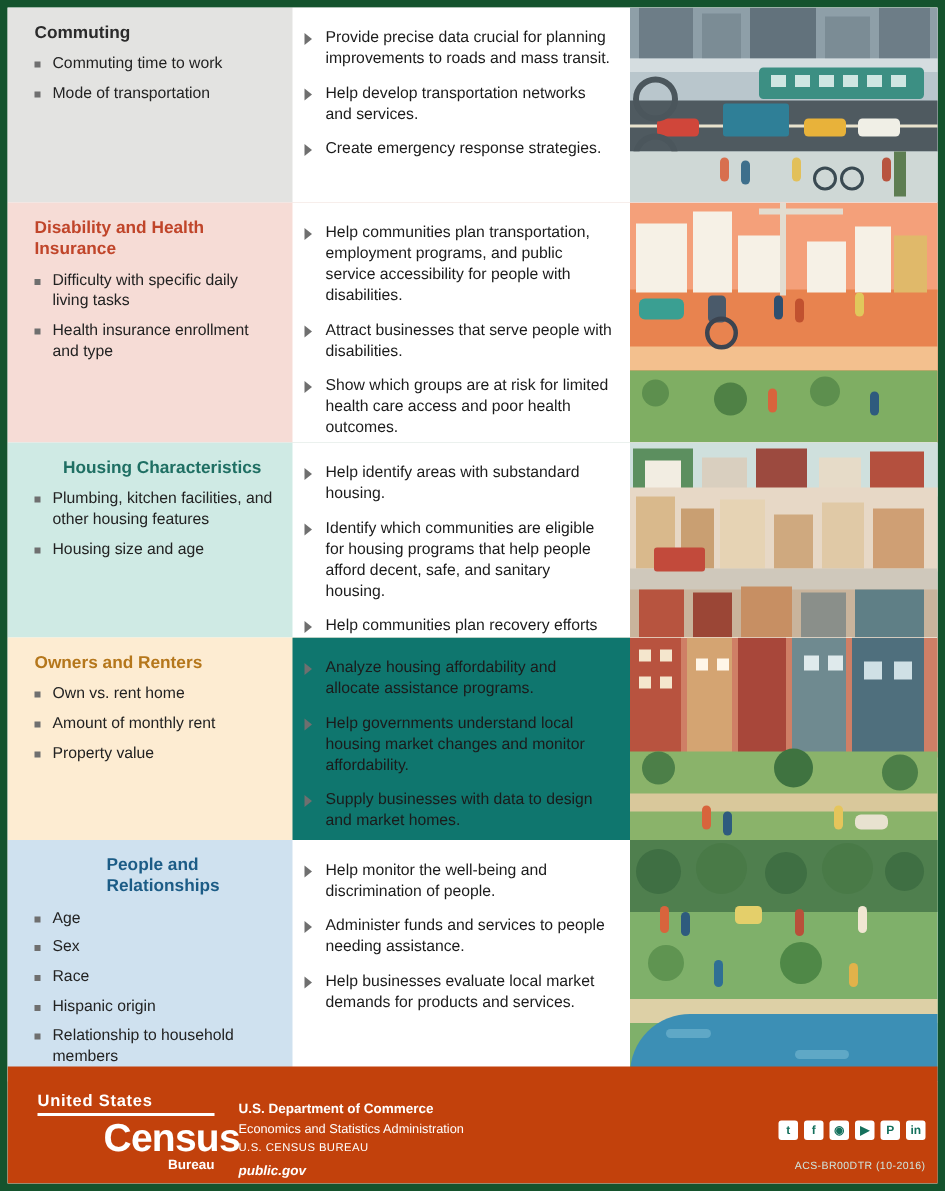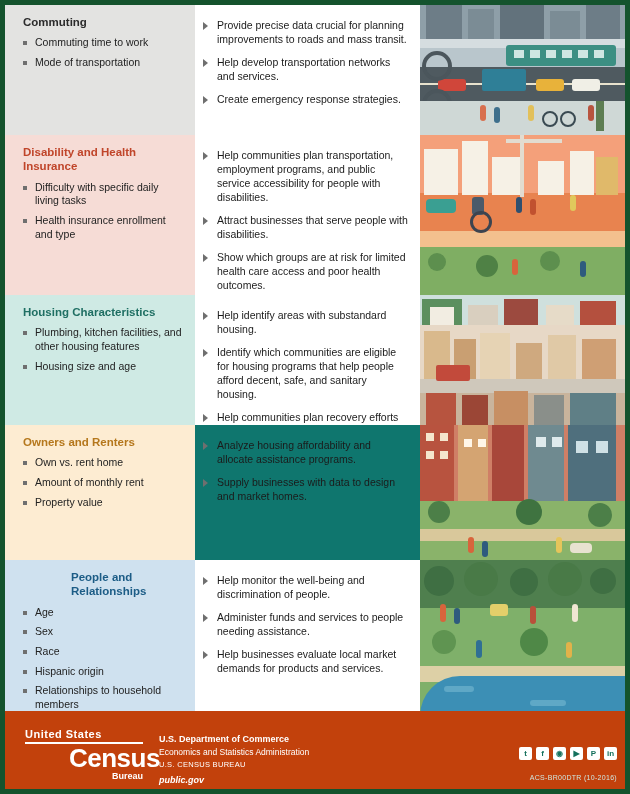--- a/index.html
+++ b/index.html
@@ -111,21 +111,21 @@
   .s-disability .col-mid { background: #ffffff; }
   .s-housing { background: #cfeae4; height: 130px; }
   .s-housing .col-mid { background: #ffffff; }
   .s-owners { background: #fdecd2; height: 135px; }
   .s-owners .col-mid { background: #0f766e; }
   .s-people { background: #cfe1ef; height: 161px; }
   .s-people .col-mid { background: #ffffff; }
 
   .t-commuting { color: #2b2b2b; }
   .t-disability { color: #c0452a; }
-  .t-housing { color: #1f6f63; }
+  .t-housing { color: #1f6f63; margin-left: 19px; }
   .t-owners { color: #b5771c; }
   .t-people { color: #1c5c86; margin-left: 48px; }
 
   
   .art { position: absolute; inset: 0; }
   .shape { position: absolute; }
 
   
   .cm-bg { inset: 0; background: #b9c6cc; }
   .cm-sky { left:0; top:0; width:100%; height:34px; background:#8e9fa8; }
@@ -409,20 +409,21 @@
         <div class="sec-title t-owners">Owners and Renters</div>
         <ul class="bullets">
           <li>Own vs. rent home</li>
           <li>Amount of monthly rent</li>
           <li>Property value</li>
         </ul>
       </div>
       <div class="col-mid">
         <ul class="uses">
           <li>Analyze housing affordability and allocate assistance programs.</li>
+          <li>Help governments understand local housing market changes and monitor affordability.</li>
           <li>Supply businesses with data to design and market homes.</li>
         </ul>
       </div>
       <div class="col-art">
         <div class="art">
           <div class="shape ow-bg"></div>
           <div class="shape" style="left:0px; top:0px; width:34px; height:80px; background:#b8533f;"></div>
           <div class="shape" style="left:38px; top:0px; width:30px; height:80px; background:#d4a472;"></div>
           <div class="shape" style="left:72px; top:0px; width:32px; height:80px; background:#a8473a;"></div>
           <div class="shape" style="left:108px; top:0px; width:36px; height:80px; background:#6f8a90;"></div>
@@ -451,21 +452,21 @@
     </div>
 
     <div class="section s-people">
       <div class="col-left">
         <div class="sec-title t-people">People and Relationships</div>
         <ul class="bullets">
           <li>Age</li>
           <li>Sex</li>
           <li>Race</li>
           <li>Hispanic origin</li>
-          <li>Relationships to household members</li>
+          <li>Relationship to household members</li>
         </ul>
       </div>
       <div class="col-mid">
         <ul class="uses">
           <li>Help monitor the well-being and discrimination of people.</li>
           <li>Administer funds and services to people needing assistance.</li>
           <li>Help businesses evaluate local market demands for products and services.</li>
         </ul>
       </div>
       <div class="col-art">

